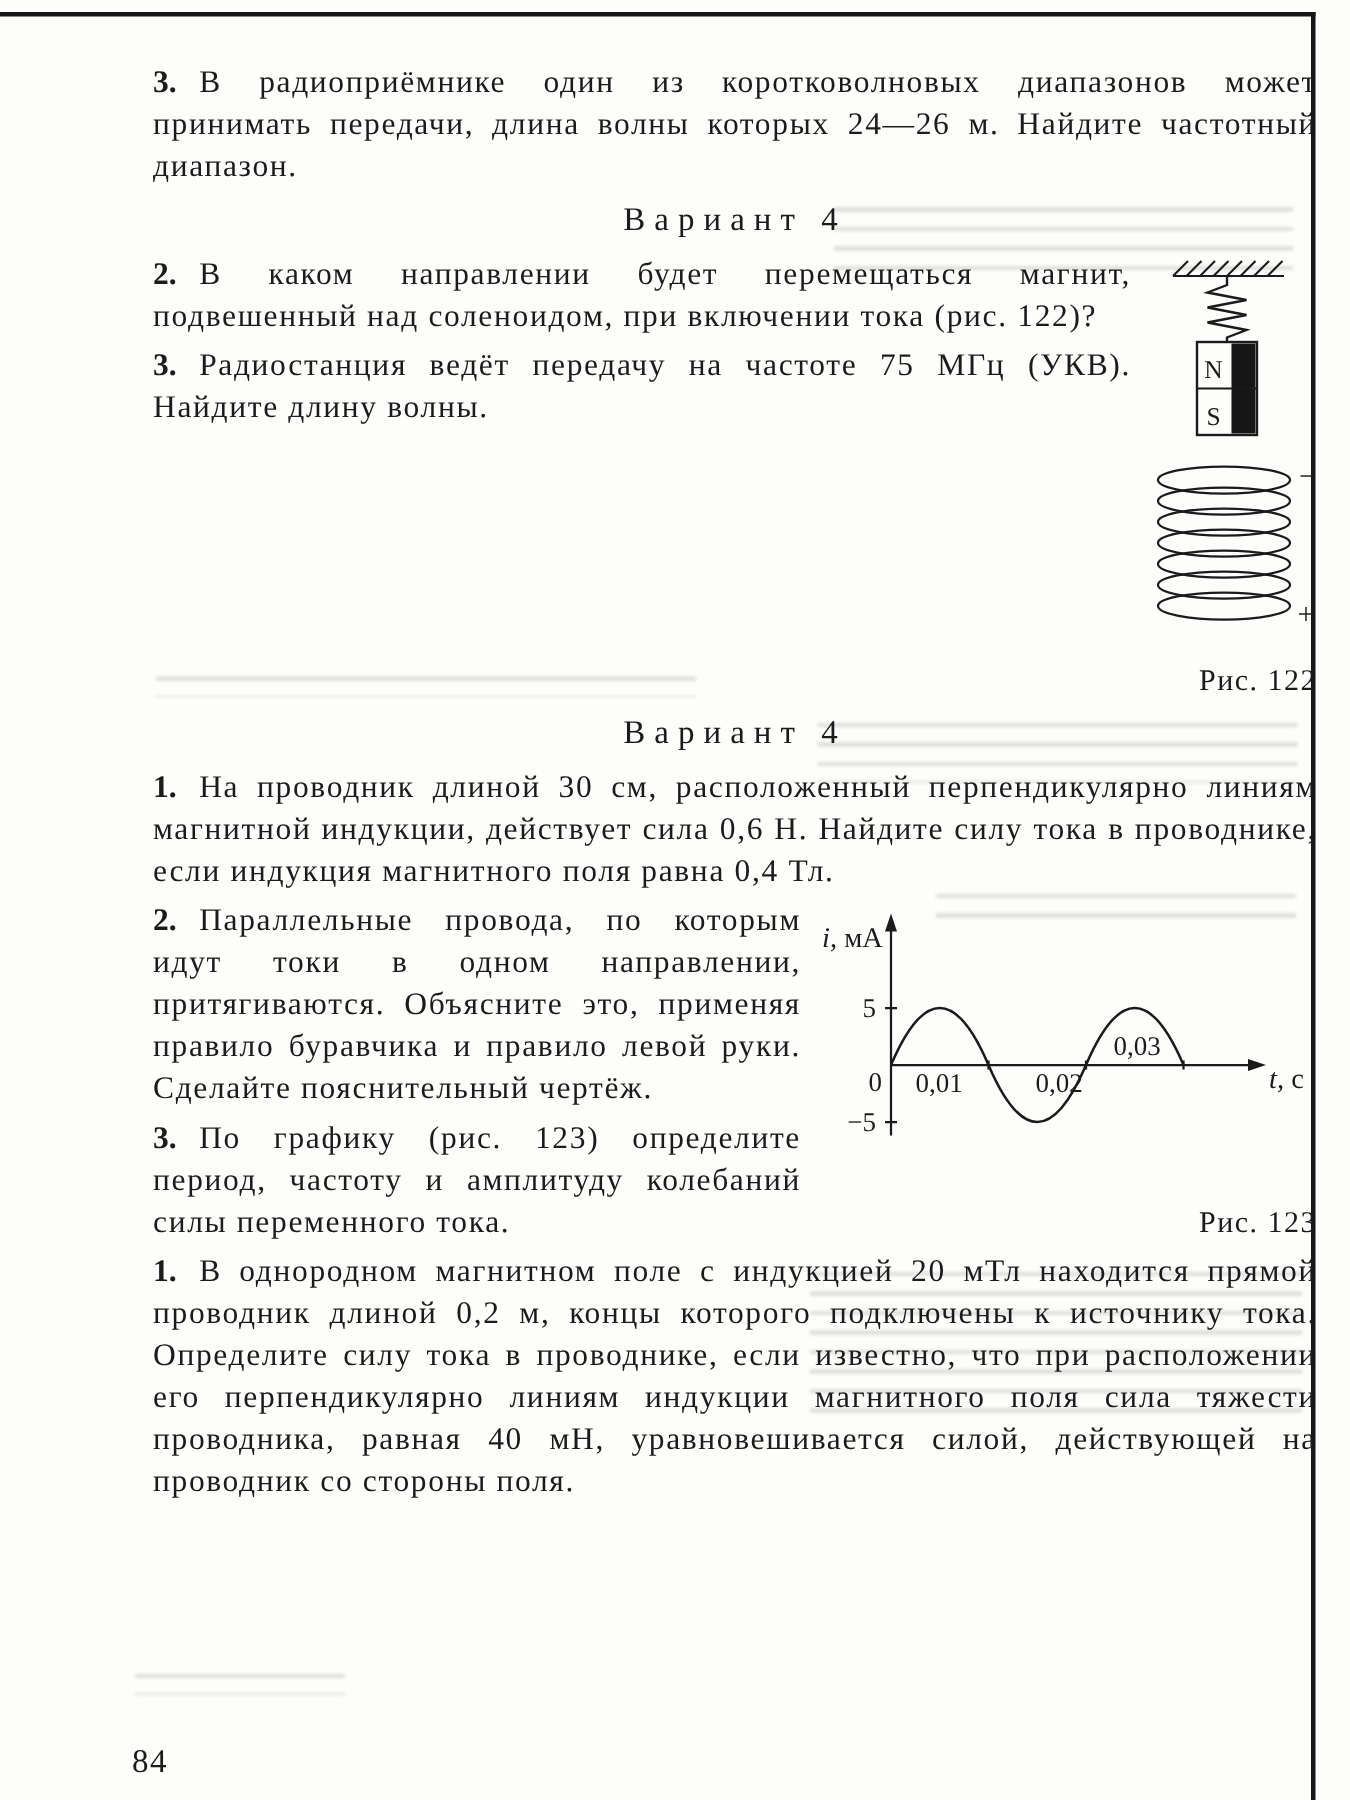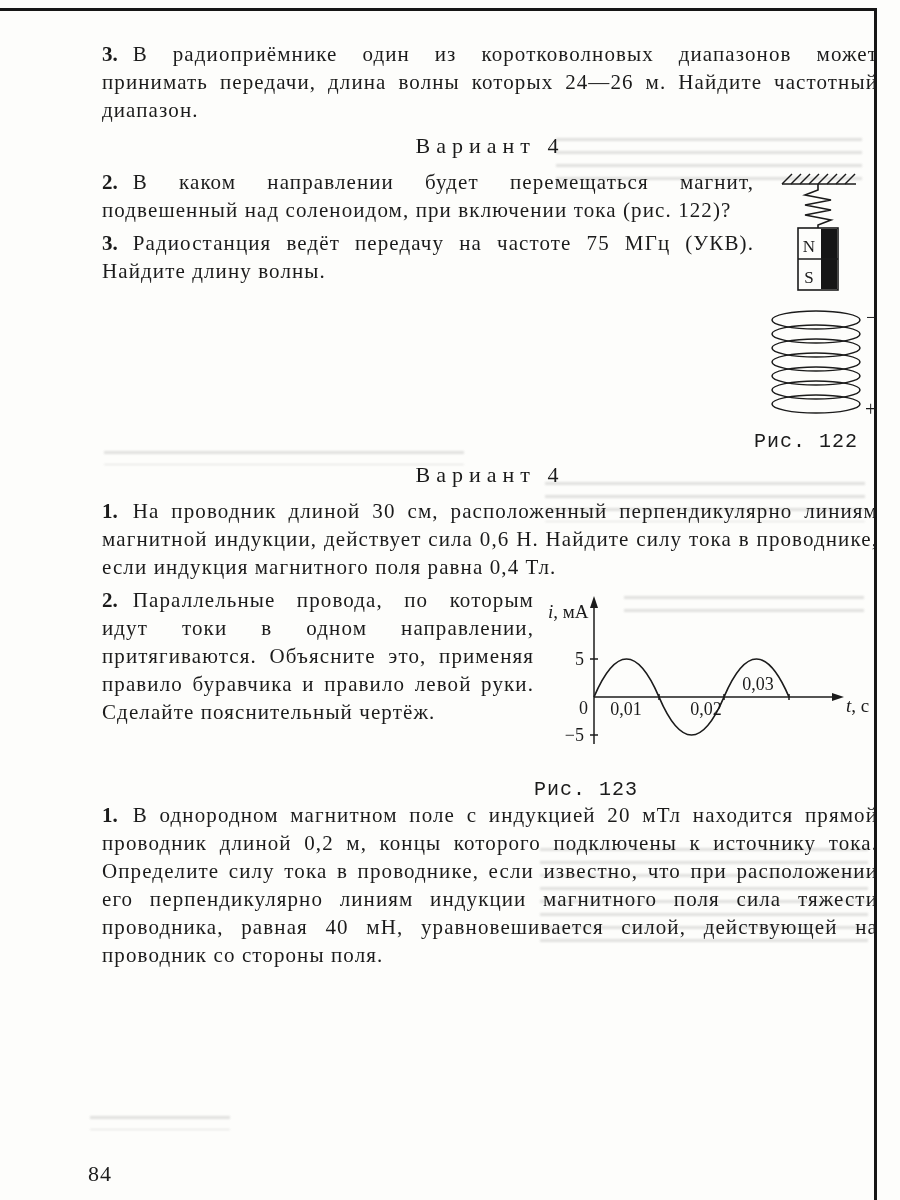--- a/index.html
+++ b/index.html
@@ -32,21 +32,21 @@
   }
 
   .v5row,.v6row{display:flex}
   .v5text{width:652px}
   .v5fig{width:124px;padding-top:2px}
   .v6text{width:432px}
   .v6fig{width:344px;padding-top:6px}
 
   figure{display:block}
   figcaption{
-    font-size:20px;letter-spacing:1px;text-align:left;margin-top:8px;font-family:Liberation Mono, monospace;
+    font-size:20px;letter-spacing:1px;text-align:right;margin-top:21px;
   }
   svg{display:block}
   .svgtext{font-family:"Liberation Serif","DejaVu Serif",serif;fill:#1b1b1b}
 
   .page-number{
     position:absolute;left:88px;top:1138px;
     font-size:22px;letter-spacing:1px;margin-top:23px;
   }
 
   
@@ -136,20 +136,23 @@
 
   <p class="problem">
     <span class="pnum">1.</span><span>На проводник длиной 30 см, расположенный перпендикулярно линиям магнитной индукции, действует сила 0,6 Н. Найдите силу тока в проводнике, если индукция магнитного поля равна 0,4 Тл.</span>
   </p>
 
   <div class="v6row">
     <div class="v6text">
       <p class="problem">
         <span class="pnum">2.</span><span>Параллельные провода, по которым идут токи в одном направлении, притягиваются. Объясните это, применяя правило буравчика и правило левой руки. Сделайте пояснительный чертёж.</span>
       </p>
+      <p class="problem">
+        <span class="pnum">3.</span><span>По графику (рис. 123) определите период, частоту и амплитуду колебаний силы переменного тока.</span>
+      </p>
     </div>
 
     <div class="v6fig">
       <figure>
         <svg width="344" height="178" viewBox="0 0 344 178">
 
           <g stroke="#1b1b1b" stroke-width="1.5">
             <line x1="60" y1="152" x2="60" y2="12"></line>
             <line x1="60" y1="105" x2="304" y2="105"></line>
 

